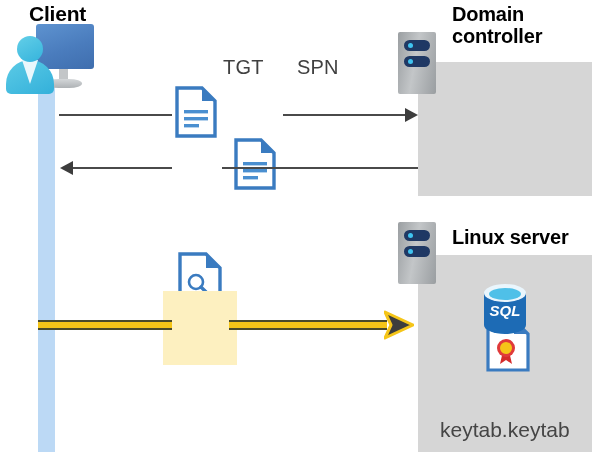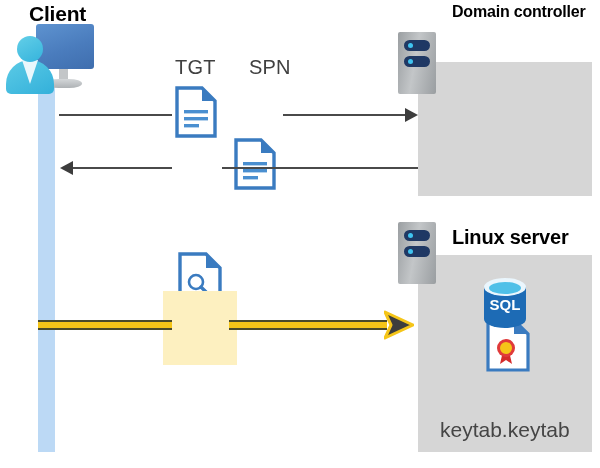--- a/index.html
+++ b/index.html
@@ -25,21 +25,21 @@
     color: #000000;
     line-height: 1.12;
     letter-spacing: -0.2px;
   }
   #title-client {
     left: 29px; top: 2px;
     font-size: 21px;
   }
   #title-dc {
     left: 452px; top: 3px;
-    font-size: 16px;
+    font-size: 20px;
     width: 140px;
   }
   #title-linux {
     left: 452px; top: 226px;
     font-size: 20px;
     width: 150px;
   }
 
   
   .panel {
@@ -159,27 +159,28 @@
   .doc {
     position: relative;
   }
   .doc svg { display: block; }
 
   #doc-tgt { left: 175px; top: 86px; }
   #doc-spn { left: 234px; top: 86px; }
   #doc-key-resp { left: 178px; top: 148px; }
   #doc-key-yellow { left: 176px; top: 298px; }
   #doc-cert { left: 486px; top: 100px; }
-  #icon-sql { left: 481px; top: 277px; }
+  #icon-sql { left: 481px; top: 283px; font-style: italic; }
 
   
   .small-label {
     font-size: 20px;
     color: #404040;
     letter-spacing: 0.2px;
+    margin-left: 48px;
   }
   #label-tgt { left: 175px; top: 56px; }
   #label-spn { left: 249px; top: 56px; }
   #label-keytab {
     left: 440px; top: 418px;
     font-size: 21px;
     color: #454545;
   }
 </style>
 </head>

